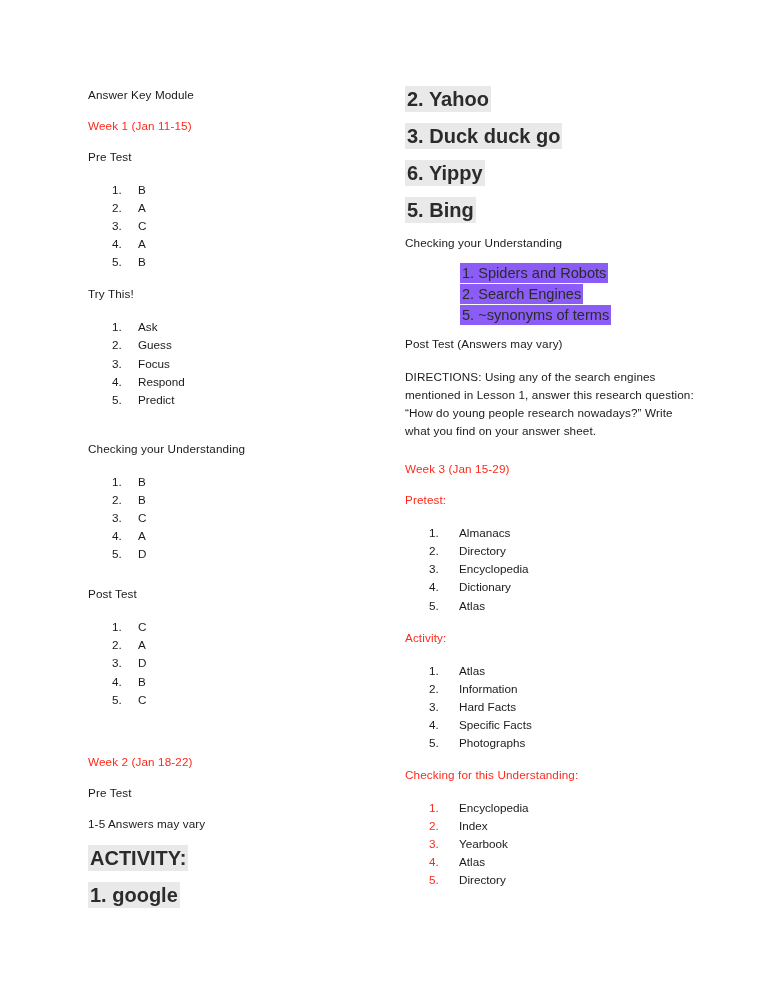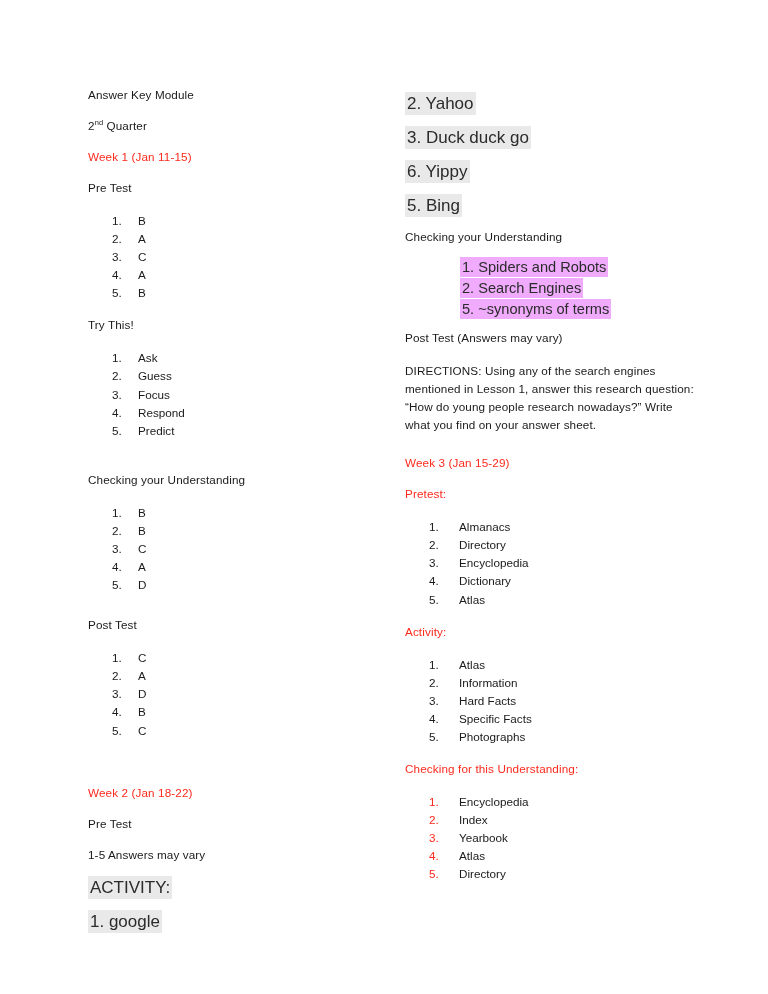--- a/index.html
+++ b/index.html
@@ -79,24 +79,25 @@
     text-align: left;
   }
   ol.nlist.wide > li { padding-left: 54px; }
   ol.nlist.wide > li > .num { left: 24px; }
 
   
   ol.nlist.rednum > li > .num { color: #fc2a1c; }
 
   
   .hl-para {
-    font-size: 17px;
+    font-size: 20px;
     line-height: 1.0;
-    margin: 6px 0 17px 0;
+    margin: 0 0 17px 0;
     color: #2b2b2b;
+    font-weight: bold;
   }
   .hl-para > span.mark {
     background: #e9e9e9;
     padding: 1.5px 2px 2.5px 2px;
   }
 
   ol.hl-list {
     margin: 0 0 12px 0;
     padding: 0;
     list-style: none;
@@ -104,34 +105,33 @@
     line-height: 1.0;
   }
   ol.hl-list > li {
     padding-left: 55px;
     height: 20.6px;
     line-height: 20.6px;
     white-space: nowrap;
     color: #2b2b2b;
   }
   ol.hl-list > li > span.mark {
-    background: #f0abfc;
+    background: #8b5cf6;
     padding: 1.5px 2px 2.5px 2px;
   }
 </style>
 </head>
 <body>
 
 <div class="page">
 
   <div class="col col-left">
 
     <p class="para">Answer Key Module</p>
 
-    <p class="para"><span>2</span><sup>nd</sup><span> Quarter</span></p>
 
     <p class="para red">Week 1 (Jan 11-15)</p>
 
     <p class="para">Pre Test</p>
 
     <ol class="nlist">
       <li><span class="num">1.</span><span>B</span></li>
       <li><span class="num">2.</span><span>A</span></li>
       <li><span class="num">3.</span><span>C</span></li>
       <li><span class="num">4.</span><span>A</span></li>

